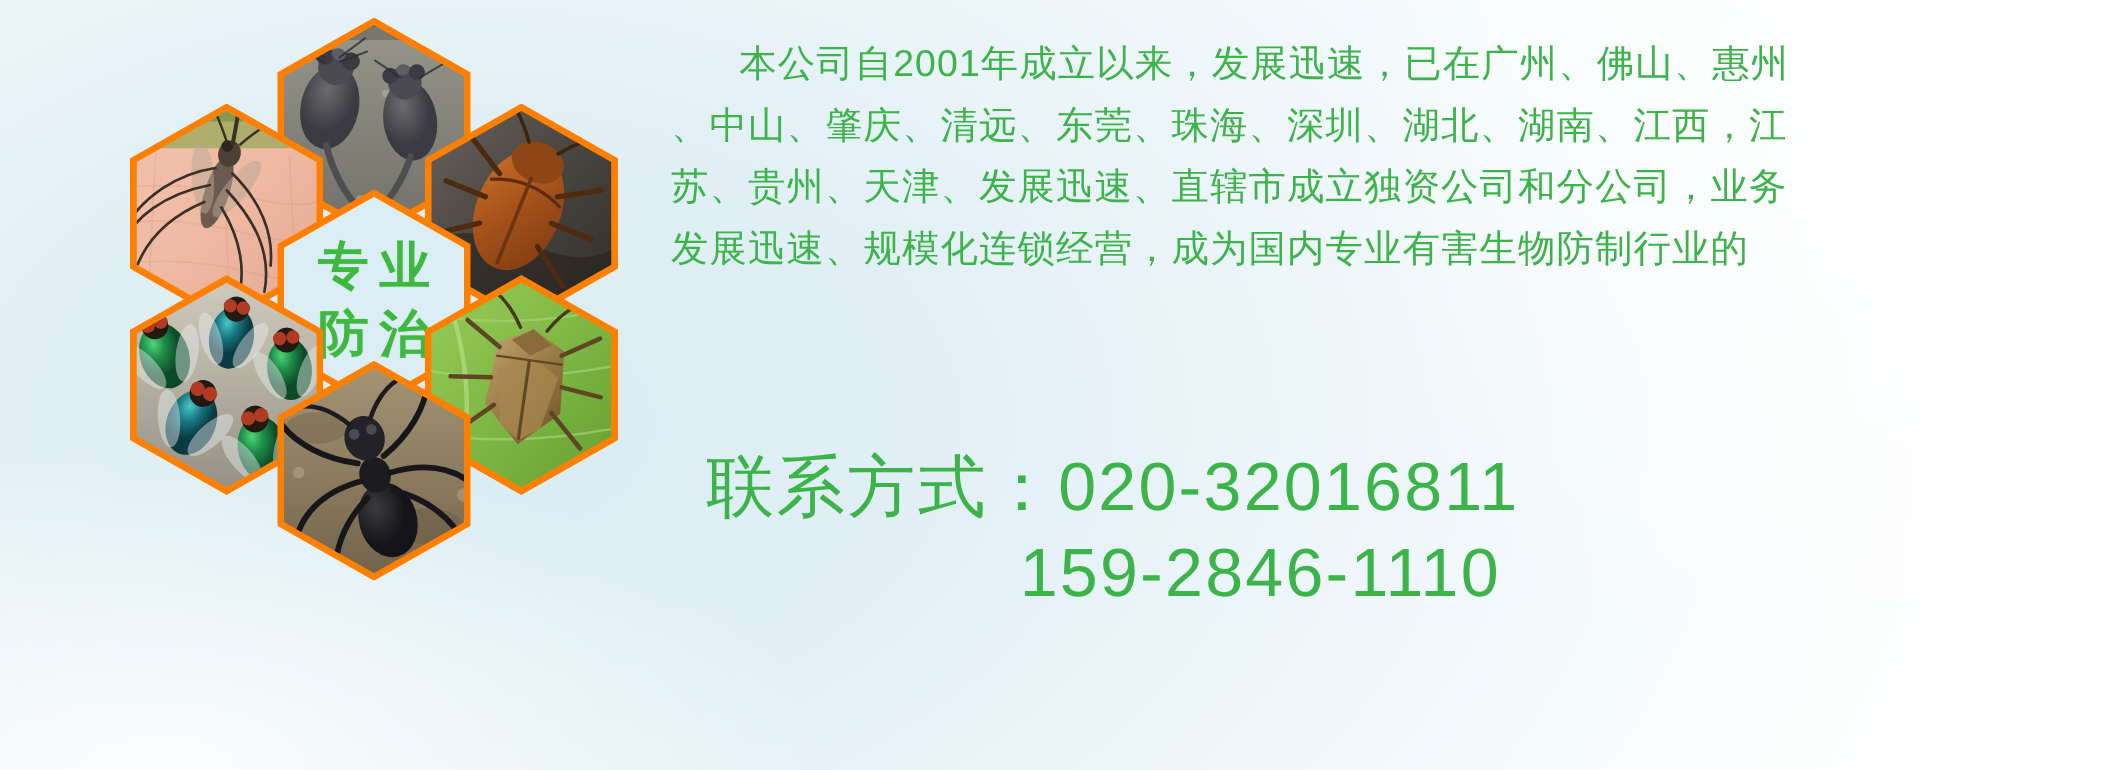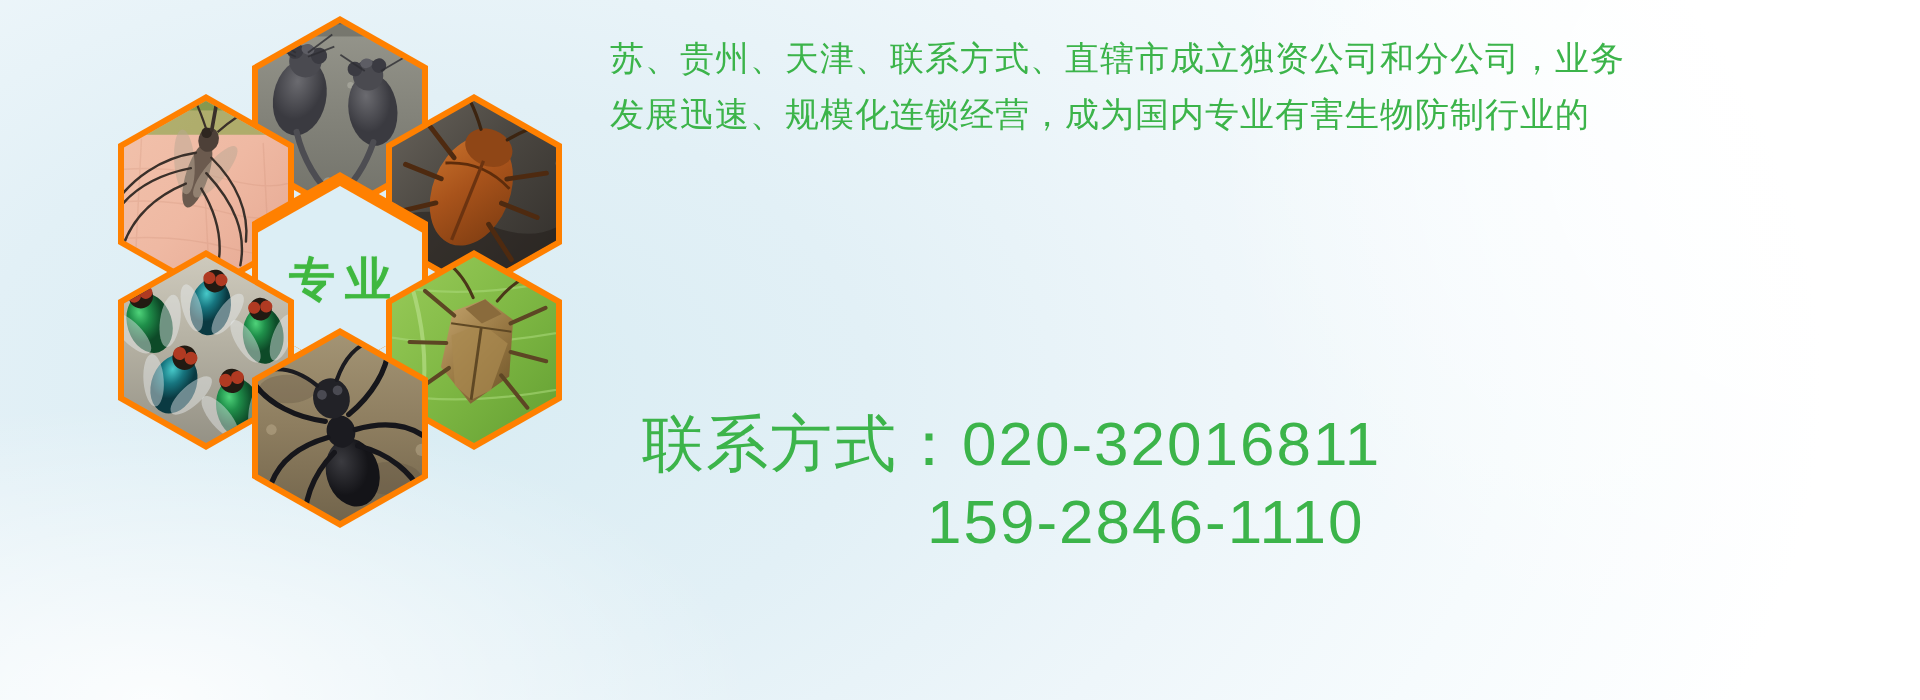--- a/index.html
+++ b/index.html
@@ -65,21 +65,21 @@
     position: absolute;
     inset: -10%;
     width: 120%;
     height: 120%;
   }
 
   
   .hex-rats    { left: 152px; top: 6px; }
   .hex-roach   { left: 286px; top: 84px; }
   .hex-mosq    { left: 18px;  top: 84px; }
-  .hex-center  { left: 152px; top: 162px; align-items: flex-end; }
+  .hex-center  { left: 152px; top: 162px; }
   .hex-flies   { left: 18px;  top: 240px; }
   .hex-stink   { left: 286px; top: 240px; }
   .hex-ant     { left: 152px; top: 318px; }
 
   .hex-center .inner {
     background: #dceef5;
     display: flex;
     flex-direction: column;
     align-items: center;
     justify-content: center;
@@ -289,20 +289,21 @@
               <path d="M4,14 C18,26 24,40 24,54"></path>
             </g>
           </g>
         </svg>
       </div>
     </div>
 
     <div class="hex hex-center">
       <div class="inner">
         <div class="center-text">专业</div>
+        <div class="center-text">防治</div>
       </div>
     </div>
 
     <div class="hex hex-flies">
       <div class="inner">
         <svg class="art" viewBox="0 0 100 110" preserveAspectRatio="xMidYMid slice">
           <defs>
             <linearGradient id="sandbg" x1="0" y1="0" x2="0" y2="1">
               <stop offset="0%" stop-color="#d3cfc2"></stop>
               <stop offset="45%" stop-color="#b6b2a4"></stop>
@@ -467,21 +468,23 @@
             </g>
           </g>
         </svg>
       </div>
     </div>
 
   </div>
 
   <div class="copy">
     <div class="para">
-      <span class="line">苏、贵州、天津、联系方式、直辖市成立独资公司和分公司，业务</span>
+      <span class="line first">本公司自2001年成立以来，发展迅速，已在广州、佛山、惠州</span>
+      <span class="line">、中山、肇庆、清远、东莞、珠海、深圳、湖北、湖南、江西，江</span>
+      <span class="line">苏、贵州、天津、发展迅速、直辖市成立独资公司和分公司，业务</span>
       <span class="line">发展迅速、规模化连锁经营，成为国内专业有害生物防制行业的</span>
     </div>
   </div>
 
   <div class="contact">
     <div class="cline">联系方式：020-32016811</div>
     <div class="cline second">159-2846-1110</div>
   </div>
 
 </div>

